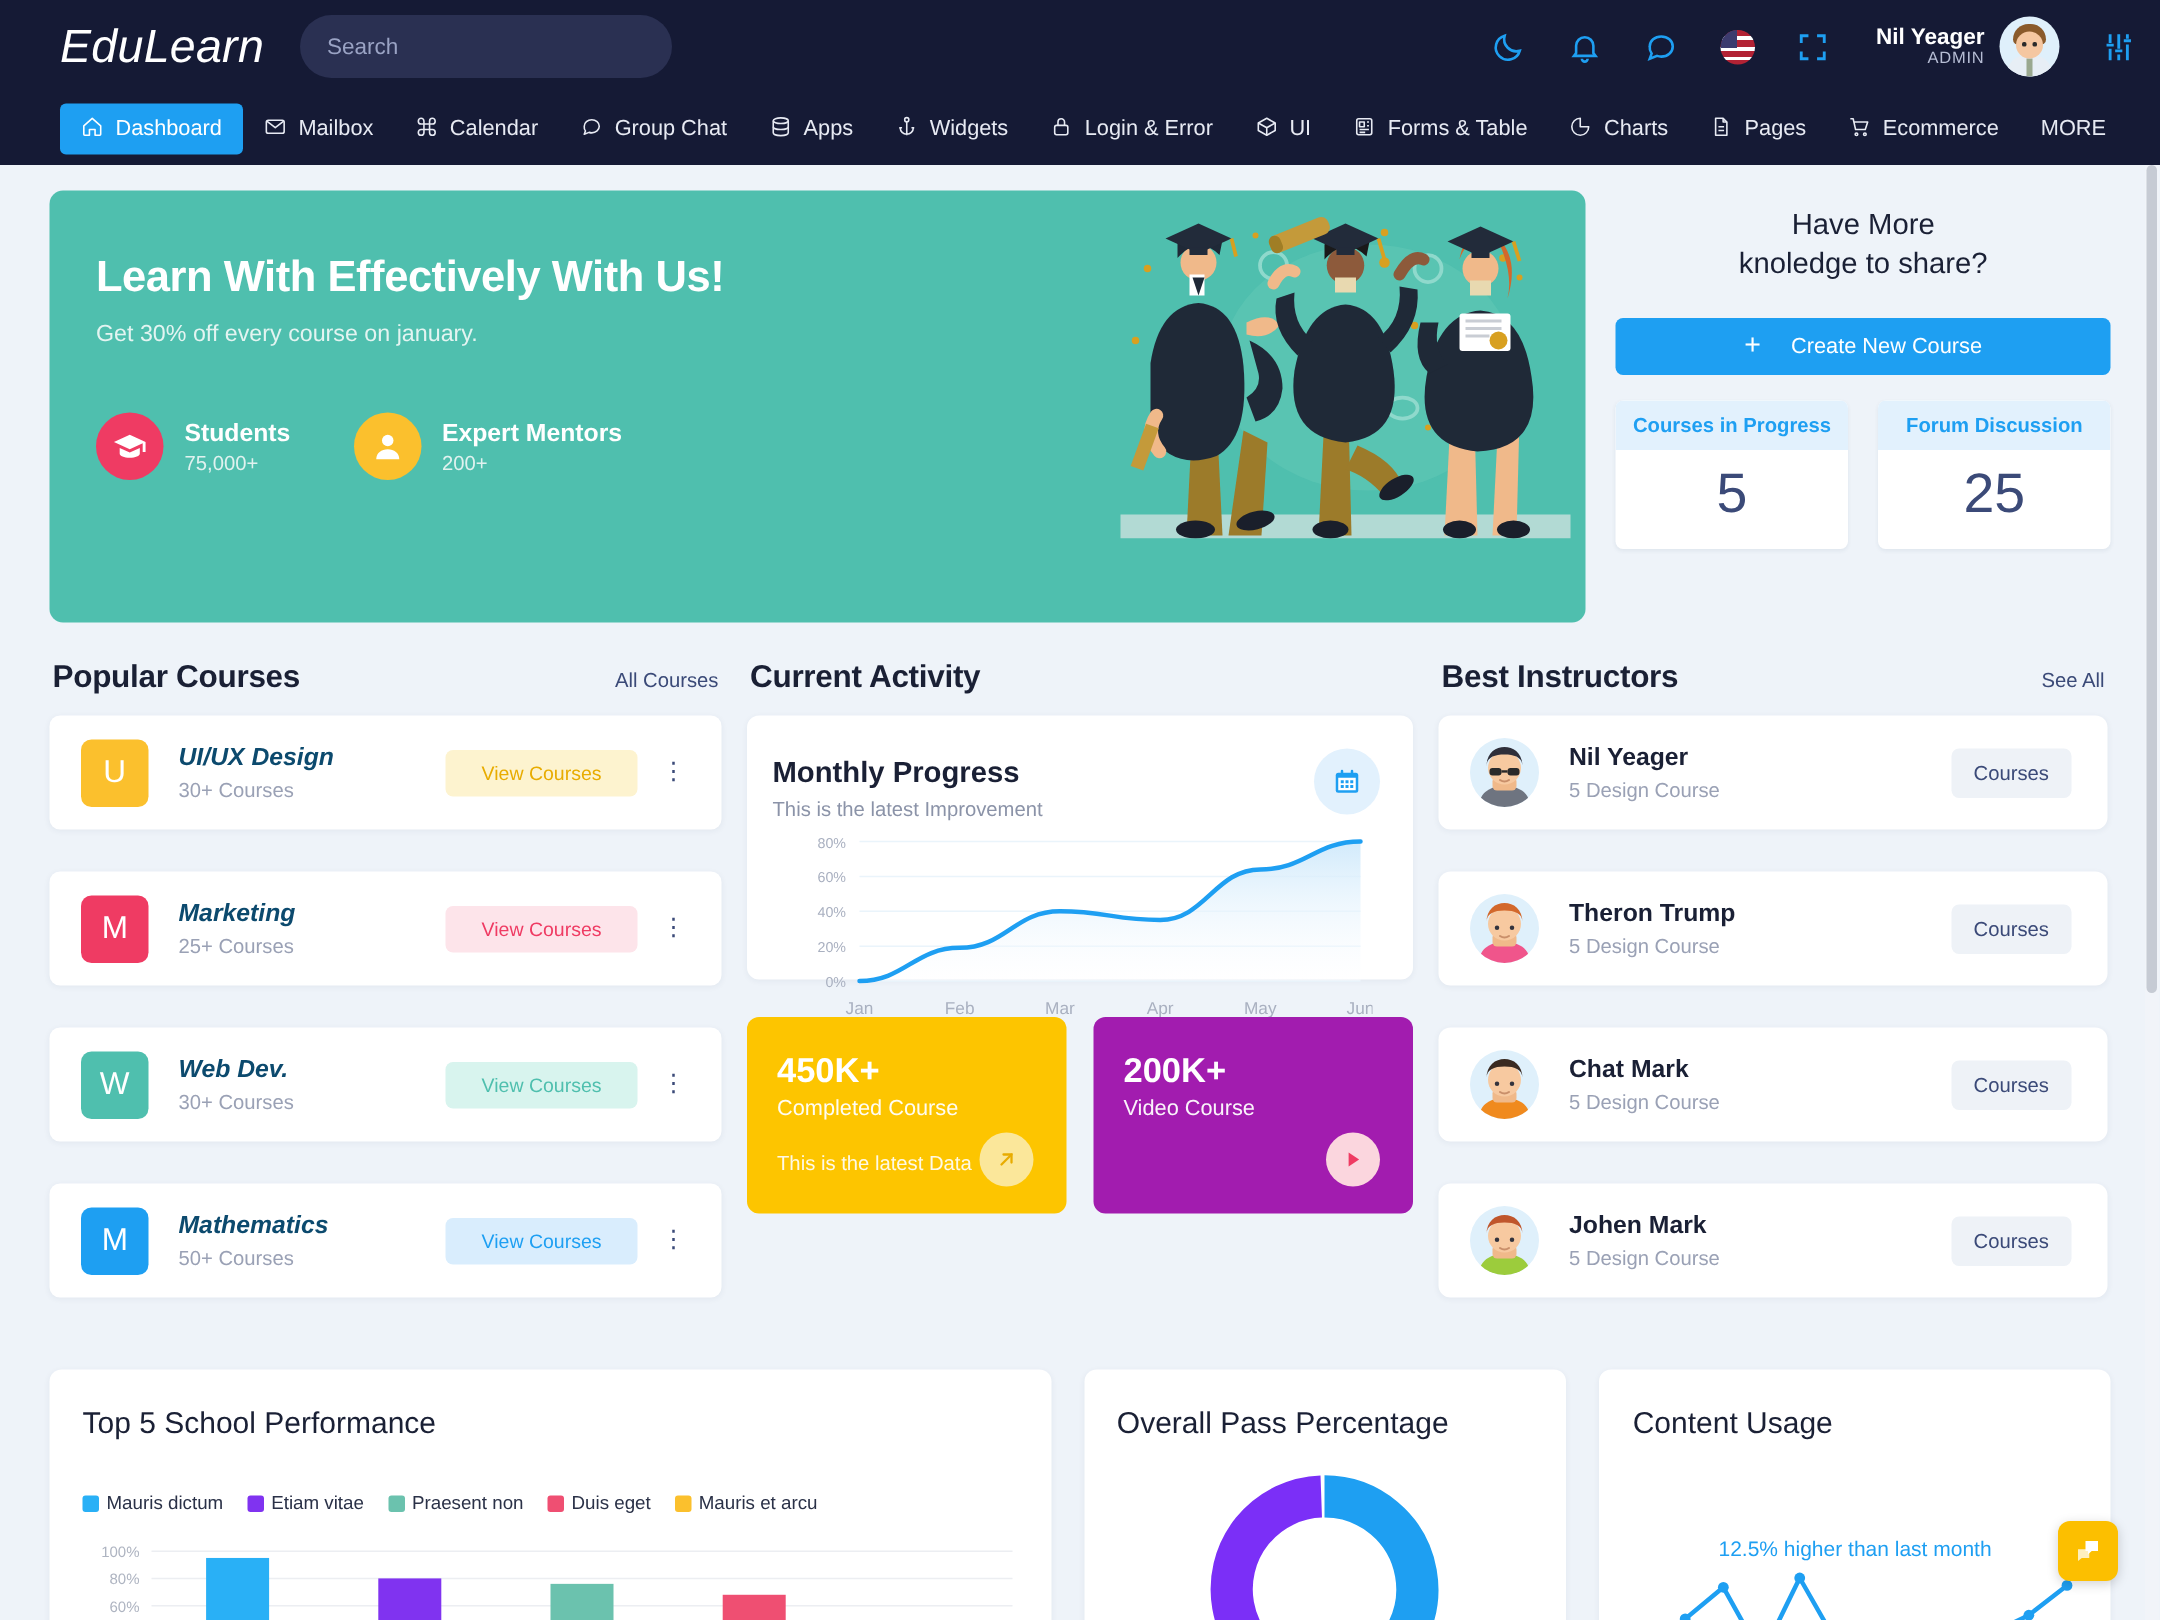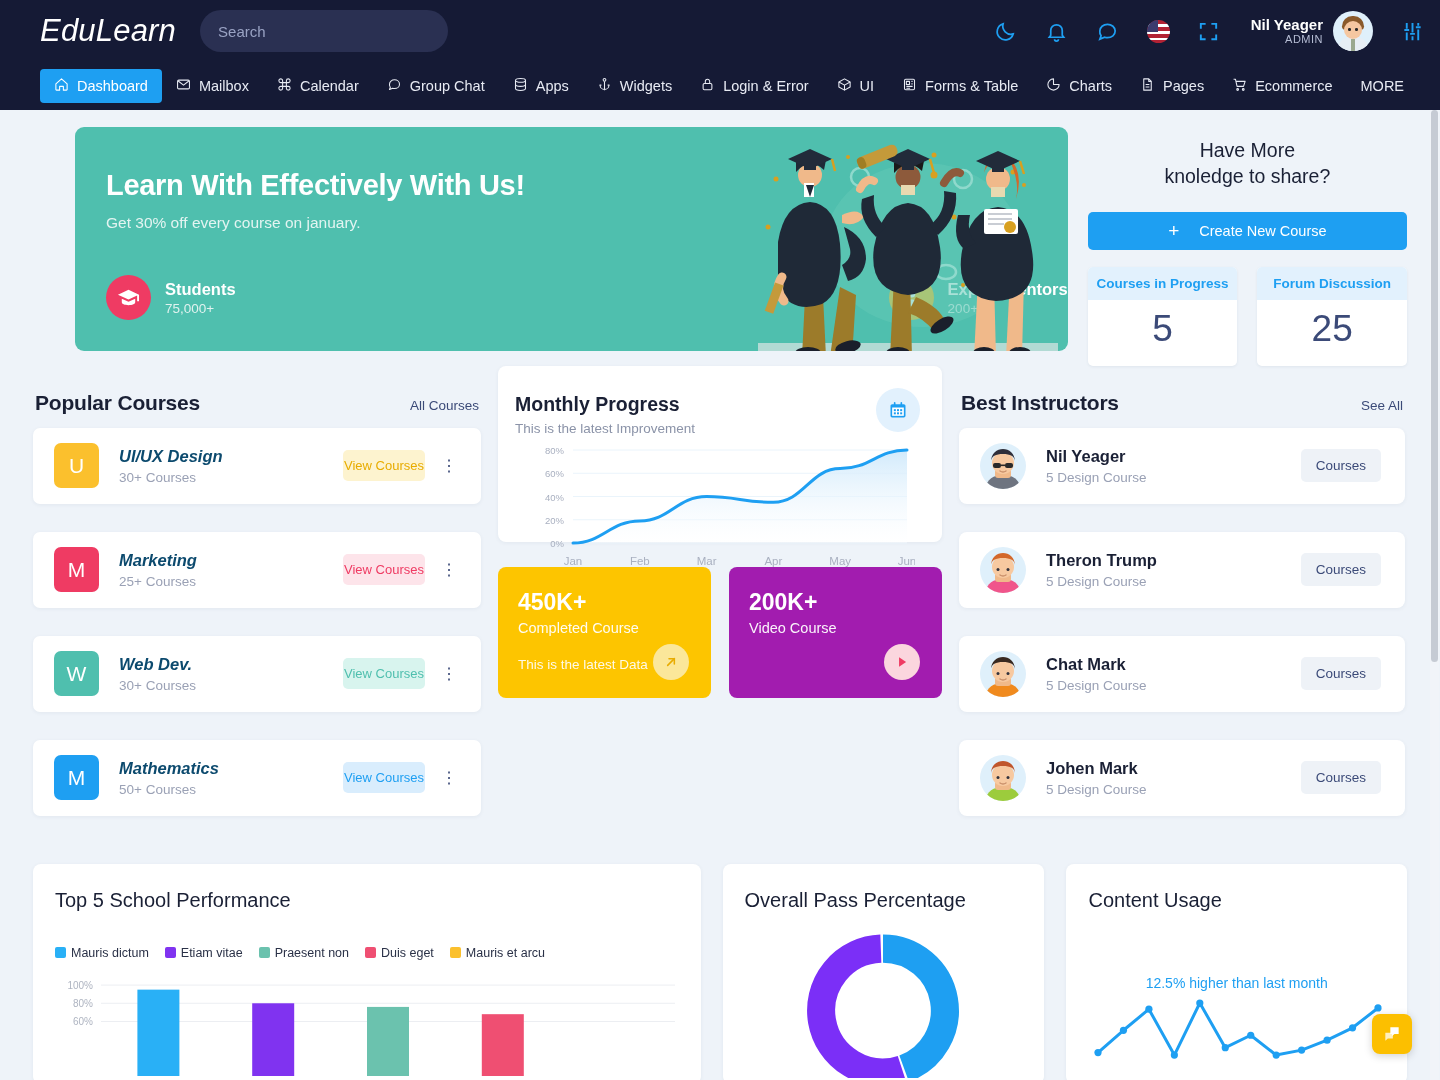--- a/index.html
+++ b/index.html
@@ -58,26 +58,26 @@
   }
   .navitem.active { background: #1e9ff2; color: #fff; }
   .navitem svg { width: 15px; height: 15px; flex: none; }
 
   
   .page { padding: 0 33px; height: 970px; overflow: hidden; position: relative; }
 
   
   .hero-row { padding-top: 17px; display: flex; gap: 20px; }
   .hero {
-    width: 1025px; height: 224px; background: #4fbfae; border-radius: 9px;
-    position: relative; overflow: hidden; padding: 42px 0 0 31px; margin-left: 42px;
+    width: 1025px; height: 288px; background: #4fbfae; border-radius: 9px;
+    position: relative; overflow: hidden; padding: 42px 0 0 31px;
   }
   .hero h1 { color: #fff; font-size: 29px; font-weight: bold; letter-spacing: -.3px; }
   .hero p { color: #e3f4f1; font-size: 15.5px; margin-top: 12px; }
-  .hero-stats { display: flex; margin-top: 43px; justify-content: space-between; }
+  .hero-stats { display: flex; gap: 42px; margin-top: 43px; }
   .hstat { display: flex; align-items: center; gap: 14px; }
   .hstat-ic { width: 45px; height: 45px; border-radius: 50%; display: flex; align-items: center; justify-content: center; }
   .hstat-ic svg { width: 23px; height: 23px; fill: #fff; }
   .hstat-t { color: #fff; font-size: 16.5px; font-weight: bold; }
   .hstat-v { color: #e0f2ef; font-size: 13.5px; margin-top: 2px; }
   .hero-art { position: absolute; right: 0; top: 0; width: 320px; height: 232px; }
 
   .hero-side { width: 330px; padding-top: 10px; }
   .hero-side h3 { text-align: center; font-size: 19.5px; color: #1a2035; font-weight: 400; line-height: 1.35; }
   .cta {
@@ -108,21 +108,21 @@
     padding: 0 24px 0 21px; margin-bottom: 28px; box-shadow: 0 1px 4px rgba(30,50,90,.06);
   }
   .c-badge {
     width: 45px; height: 45px; border-radius: 7px; color: #fff; font-size: 21px;
     display: flex; align-items: center; justify-content: center; flex: none;
   }
   .c-txt { margin-left: 20px; }
   .c-name { font-size: 16.5px; color: #0c4a6e; font-weight: bold; font-style: italic; }
   .c-sub { font-size: 13.5px; color: #9aa1b5; margin-top: 4px; }
   .c-btn {
-    margin-left: auto; border: 0; border-radius: 5px; padding: 8px 1px; font-size: 13px;
+    margin-left: auto; border: 0; border-radius: 5px; padding: 8px 24px; font-size: 13px;
     font-family: "Liberation Sans", sans-serif; cursor: pointer; white-space: nowrap;
   }
   .kebab { margin-left: 16px; color: #3b4a78; font-size: 16px; line-height: .6; cursor: pointer; letter-spacing: 0; }
 
   
   .white-card { background: #fff; border-radius: 8px; box-shadow: 0 1px 4px rgba(30,50,90,.06); }
   .act { height: 176px; padding: 27px 22px 0 17px; position: relative; }
   .act-title { font-size: 19.5px; color: #1a2035; font-weight: bold; }
   .act-sub { font-size: 13.5px; color: #8b93a8; margin-top: 5px; }
   .cal-btn {
@@ -505,20 +505,23 @@
               <div class="c-name">Mathematics</div>
               <div class="c-sub">50+ Courses</div>
             </div>
             <button class="c-btn" style="background:#d9edfd;color:#1e9ff2">View Courses</button>
             <div class="kebab">⋮</div>
           </div>
         </div>
     </div>
 
     <div class="col-m">
+      <div class="sec-head">
+        <div class="sec-title">Current Activity</div>
+      </div>
       <div class="white-card act">
         <div class="act-title">Monthly Progress</div>
         <div class="act-sub">This is the latest Improvement</div>
         <div class="cal-btn">
           <svg viewBox="0 0 24 24" fill="#1e9ff2">
               <rect x="3" y="5" width="18" height="16" rx="2"></rect>
               <rect x="5" y="9" width="14" height="10" fill="#fff"></rect>
               <g fill="#1e9ff2">
                 <rect x="7" y="11" width="2.4" height="2.4"></rect>
                 <rect x="10.8" y="11" width="2.4" height="2.4"></rect>

